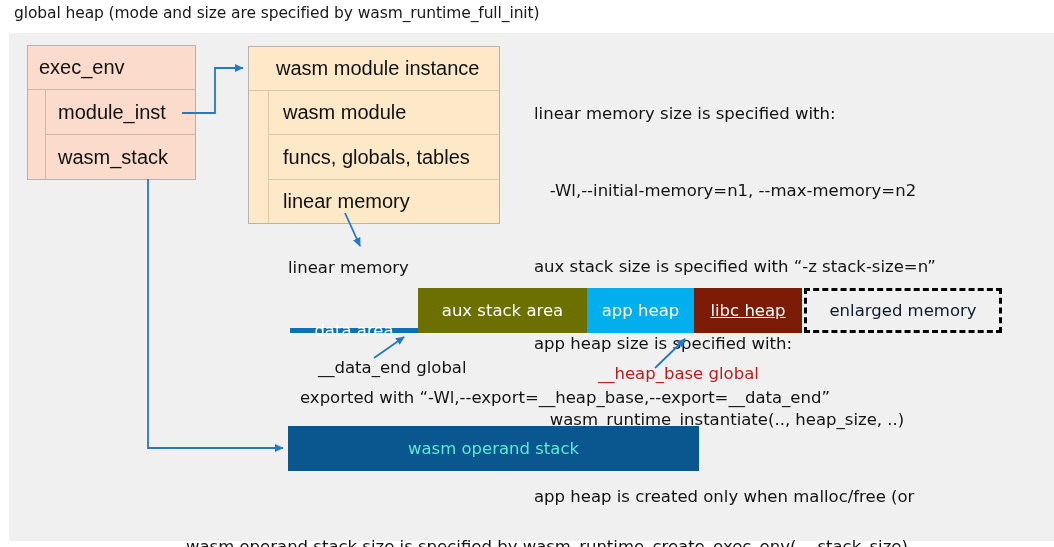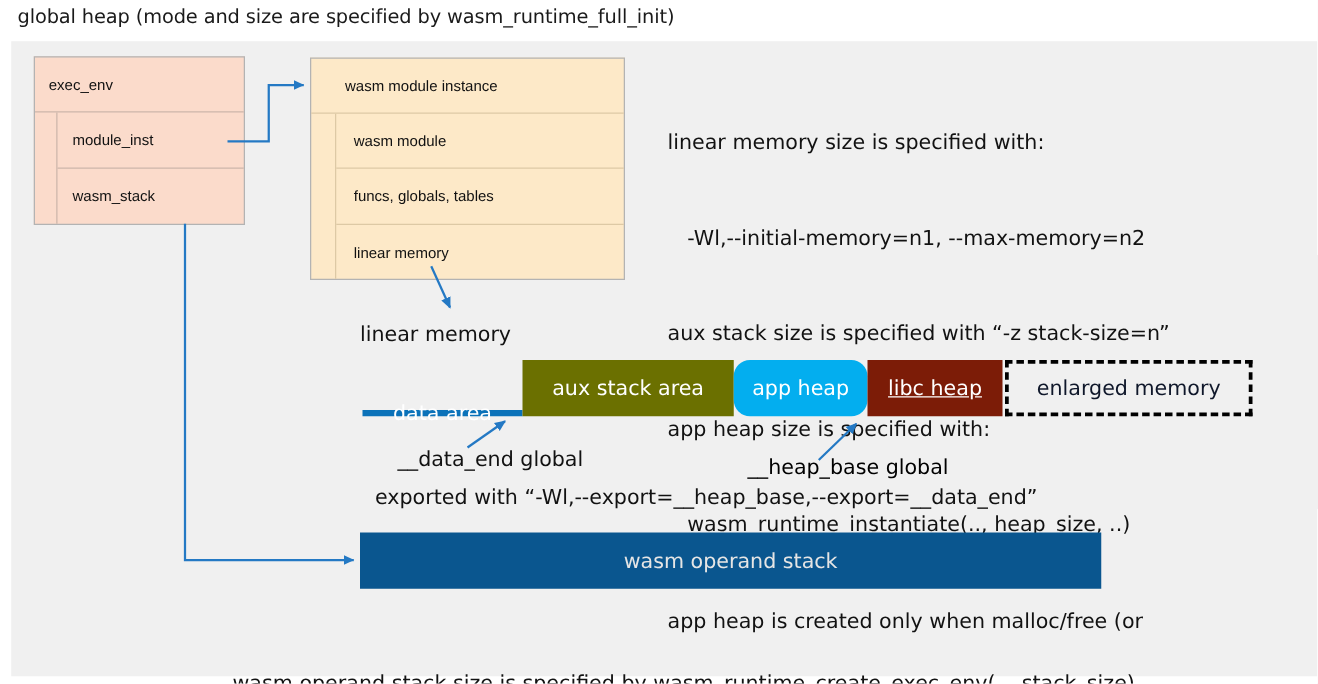--- a/index.html
+++ b/index.html
@@ -39,21 +39,21 @@
 
   
   .box {
     box-sizing: border-box;
     border: 1px solid #b3b3b3;
   }
   .cellrow {
     box-sizing: border-box;
     display: flex;
     align-items: center;
-    font-size: 12px;
+    font-size: 20px;
     color: #111111;
     font-family: "Liberation Sans", sans-serif;
   }
 
   
   #exec-env-box {
     left: 27px;
     top: 45px;
     width: 169px;
     height: 135px;
@@ -192,40 +192,40 @@
   #ann-data-end {
     left: 318px;
     top: 358px;
     font-size: 16.5px;
     color: #121212;
   }
   #ann-heap-base {
     left: 598px;
     top: 364px;
     font-size: 16.5px;
-    color: #000000;
+    color: #b91c1c;
   }
   #ann-exported {
     left: 300px;
     top: 388px;
     font-size: 16.5px;
     color: #121212;
   }
 
   
   #operand-stack-box {
     left: 288px;
     top: 426px;
-    width: 593px;
+    width: 411px;
     height: 45px;
     background: #0a568f;
     display: flex;
     align-items: center;
     justify-content: center;
-    color: #e5e5e5;
+    color: #5eead4;
     font-size: 16.5px;
   }
   #bottom-notes {
     left: 186px;
     top: 482px;
     width: 860px;
     font-size: 16.5px;
     line-height: 26px;
     color: #121212;
     white-space: pre;
@@ -271,21 +271,21 @@
     <div>   wasm_runtime_instantiate(.., heap_size, ..)</div>
     <div>app heap is created only when malloc/free (or</div>
     
   </div>
 
   <div class="abs" id="linear-memory-label">linear memory</div>
 
   <div class="abs" id="mem-bar">
     <div class="mem-seg" style="width: 128px; background: rgb(11, 114, 185); color: rgb(255, 255, 255); margin-top: 40px;">data area</div>
     <div class="mem-seg" style="width: 169px; background: rgb(107, 112, 0); color: rgb(255, 255, 255);">aux stack area</div>
-    <div class="mem-seg" style="width: 107px; background: rgb(3, 174, 239); color: rgb(255, 255, 255); border-radius: 13px;">app heap</div>
+    <div class="mem-seg" style="width: 107px; background: rgb(3, 174, 239); color: rgb(255, 255, 255);">app heap</div>
     <div class="mem-seg" style="width: 108px; background: rgb(124, 28, 7); color: rgb(255, 255, 255); text-decoration: underline;">libc heap</div>
     <div class="mem-seg dashed" style="width: 198px; background: rgb(240, 240, 240); color: #0f172a;">enlarged memory</div>
   </div>
 
   <div class="abs" id="ann-data-end">__data_end global</div>
   <div class="abs" id="ann-heap-base">__heap_base global</div>
   <div class="abs" id="ann-exported">exported with “-Wl,--export=__heap_base,--export=__data_end”</div>
 
   <div class="abs" id="operand-stack-box">wasm operand stack</div>
 

